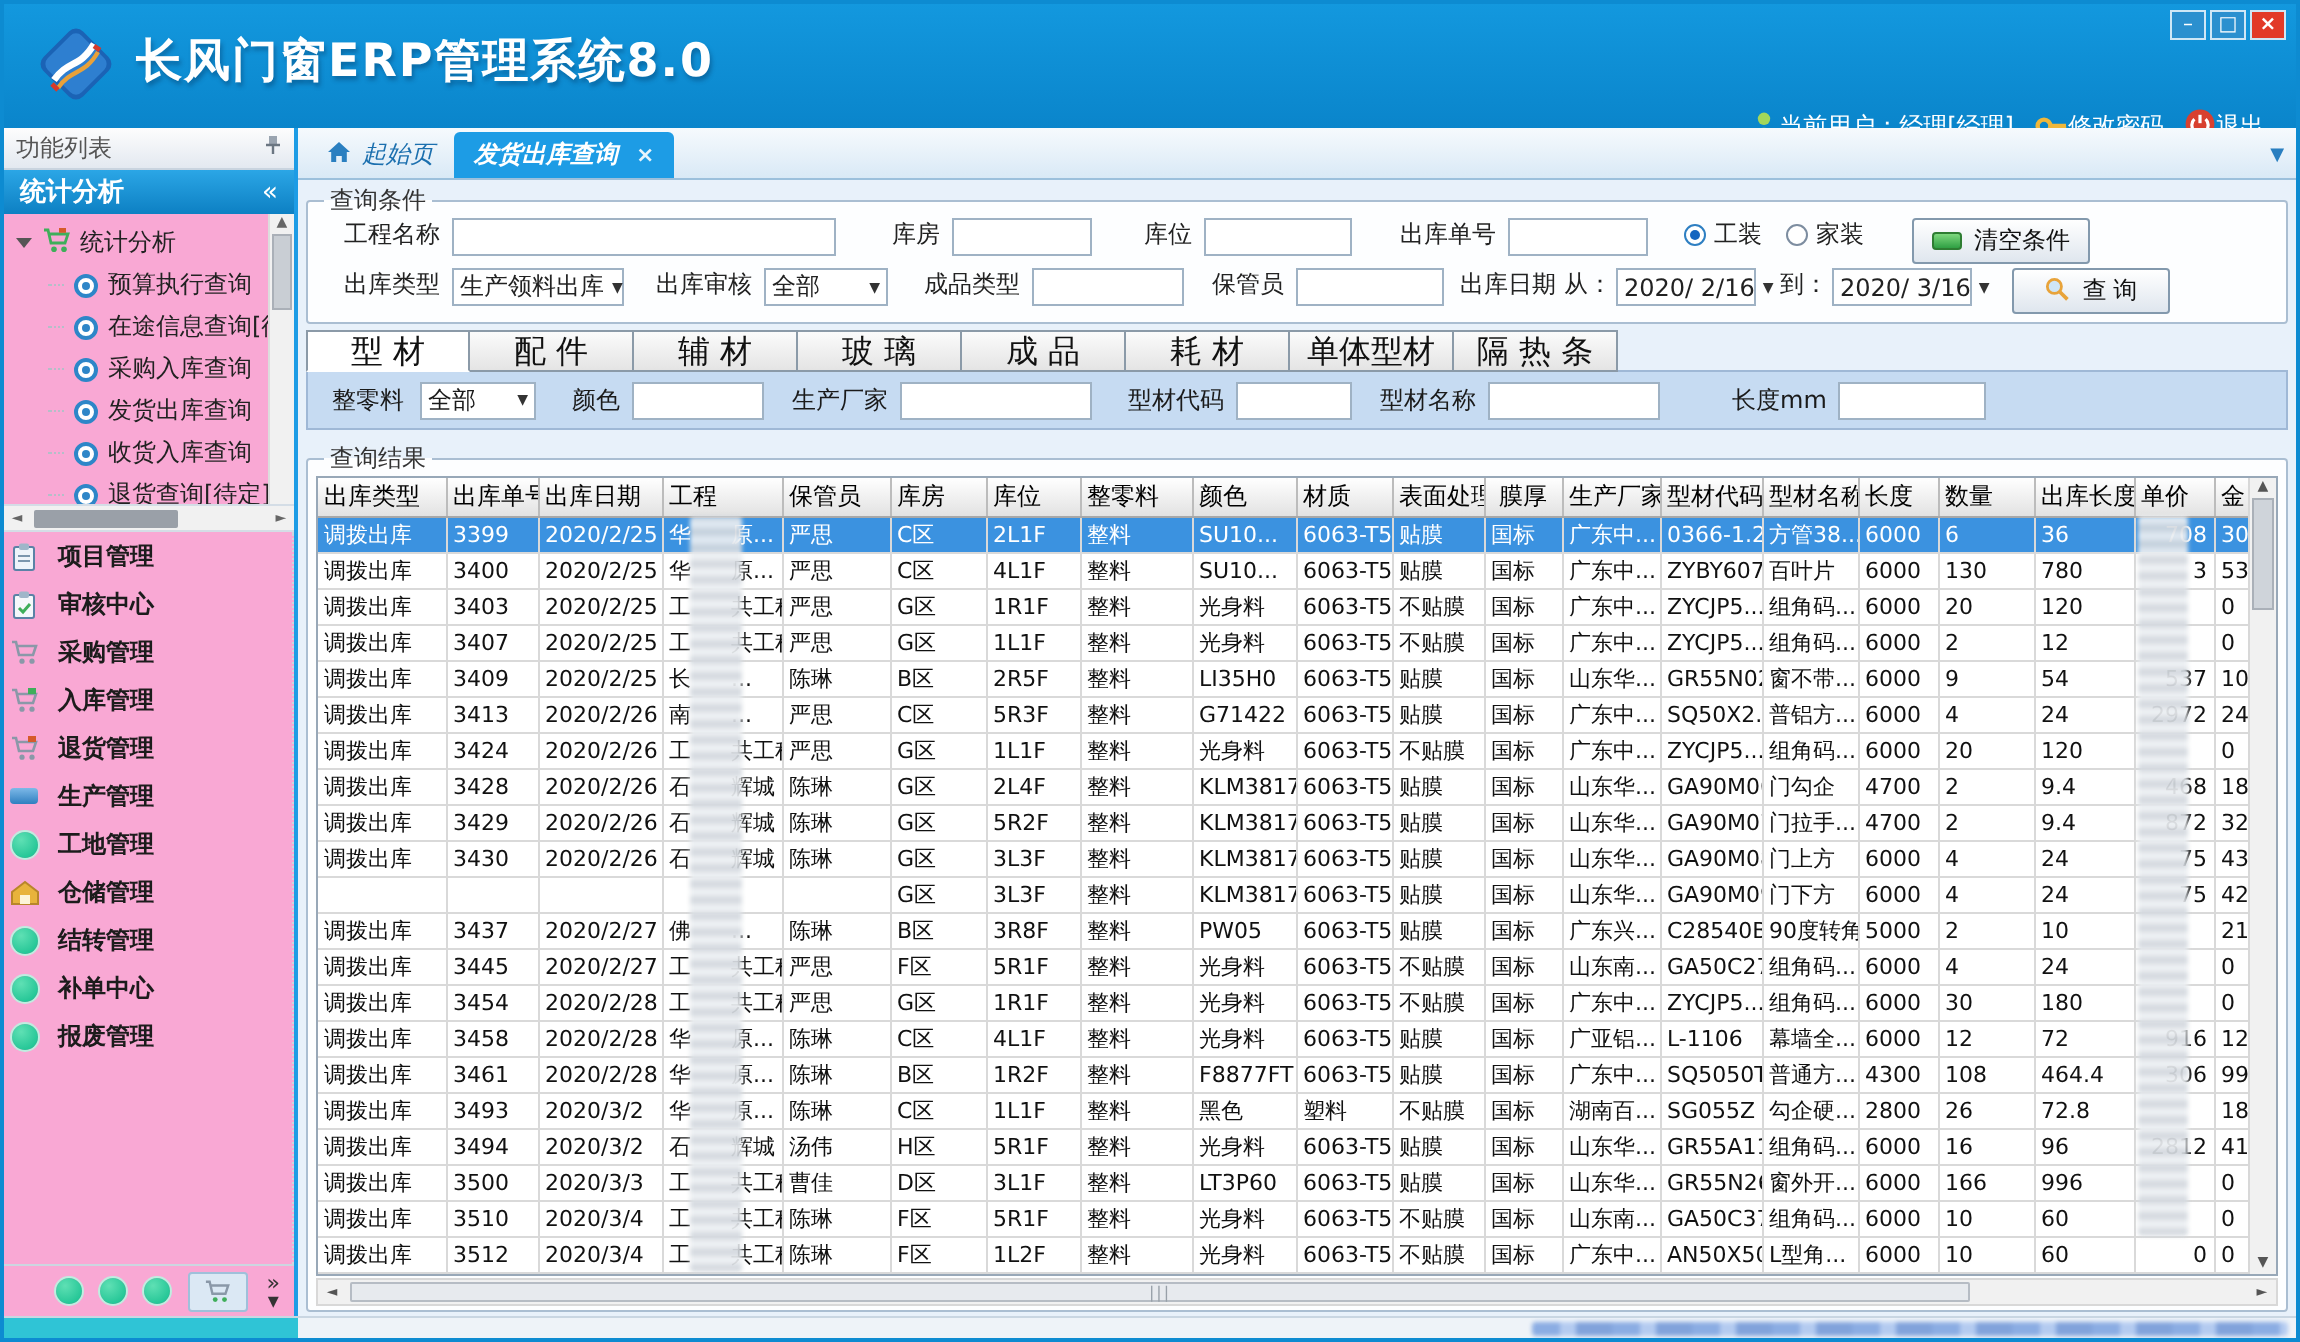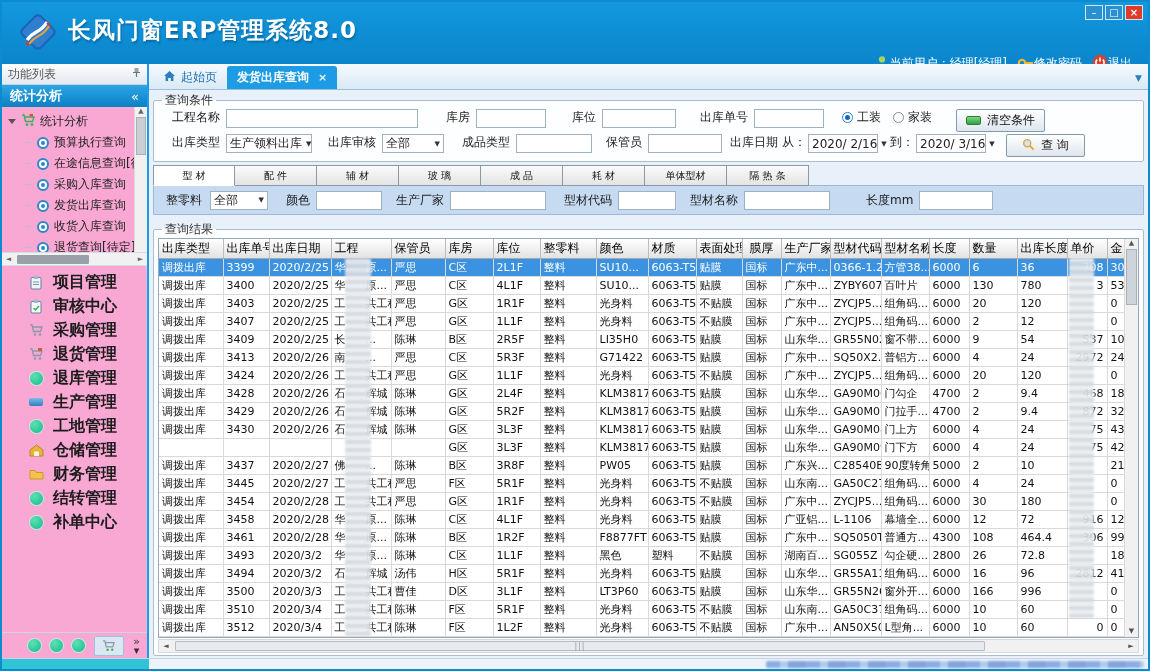--- a/index.html
+++ b/index.html
@@ -50,22 +50,22 @@
   .tree-vscroll { position:absolute; right:0; top:0; bottom:0; width:13px; background:#f1f1f1;
                   border-left:1px solid #dcdcdc; font-size:7px; color:#666; text-align:center; }
   .tree-vscroll .thumb { margin:2px 1px; height:38px; background:#c9ced4; border:1px solid #aab0b8; }
   .tree-hscroll { height:13px; background:#f1f1f1; border-bottom:1px solid #d4dde6;
                   display:flex; align-items:center; font-size:7px; color:#666; }
   .tree-hscroll .arrow { width:13px; text-align:center; }
   .tree-hscroll .thumb { height:9px; width:72px; background:#9aa0a8; border-radius:1px; margin-left:2px; }
 
   .module-list { flex:1; padding-top:4px; overflow:hidden;
                  border-right:1px dotted #cfd6de; }
-  .module-item { height:24px; display:flex; align-items:center; gap:9px;
-                 padding-left:26px; font-size:16px; font-weight:bold; color:#1c1c1c; }
+  .module-item { height:24px; display:flex; gap:9px;
+                 padding-left:2px; font-size:12px; font-weight:bold; color:#1c1c1c; }
   .mico { width:16px; height:16px; display:inline-flex; align-items:center; justify-content:center; }
   .ic-circle { width:13px; height:13px; border-radius:50%;
                background:radial-gradient(circle at 35% 30%, #5fe0b4, #10bd8c);
                box-shadow:0 0 0 1px #bfeee0; display:inline-block; }
   .ic-machine { width:14px; height:8px; border-radius:2px;
                 background:linear-gradient(#7db9e8,#2f7fc0); display:inline-block; }
   .ic-clear { width:15px; height:9px; border-radius:2px; border:1px solid #2e7d32;
               background:linear-gradient(#7ed87e,#2fa043); display:inline-block; }
 
   .side-footer { height:26px; border-top:1px solid #ccd6e0; display:flex; align-items:center;
@@ -73,21 +73,21 @@
   .footer-btn { width:30px; height:20px; background:#dbe8f4; border:1px solid #9fc0da;
                 border-radius:2px; display:flex; align-items:center; justify-content:center; }
   .footer-chevron { font-size:11px; color:#333; line-height:9px; text-align:center; }
 
   
   .main { position:absolute; left:147px; top:62px; right:0; bottom:11px; background:#e8f1fa; }
   .doc-tabs { height:26px; background:linear-gradient(#f6fafd,#d9e9f6);
               border-bottom:1px solid #9cc0dc; display:flex; align-items:flex-end;
               padding-left:4px; position:relative; }
   .doc-tab { height:23px; display:flex; align-items:center; gap:5px; padding:0 10px;
-             font-size:12px; color:#1b6fae; border-radius:3px 3px 0 0; }
+             font-size:12px; color:#1b6fae; border-radius:3px 3px 0 0;font-style:italic; }
   .doc-tab.active { background:#1d9ce5; color:#fff; font-weight:bold; }
   .doc-tab .tclose { font-size:11px; margin-left:4px; opacity:.9; }
   .tabbar-chevron { position:absolute; right:6px; top:9px; font-size:9px; color:#2a7fc0; }
 
   fieldset { border:1px solid #aabed2; margin:2px 4px 0 4px; padding:0 4px 2px 4px;
              background:#fdfeff; border-radius:2px; }
   legend { font-size:12px; color:#333; padding:0 3px; margin-left:4px; }
 
   .q-row { display:flex; height:25px; font-size:12px; color:#222; white-space:nowrap; }
   .q-label { flex:0 0 auto; }
@@ -100,21 +100,21 @@
   .radio { width:11px; height:11px; border-radius:50%; border:1px solid #7d8da0;
            background:#fff; display:inline-block; position:relative; margin-right:4px; vertical-align:-2px; }
   .radio.on { border-color:#2e7fc2; }
   .radio.on::after { content:""; position:absolute; left:2px; top:2px; width:5px; height:5px;
                      border-radius:50%; background:#1565c0; }
   .tool-btn { display:inline-flex; align-items:center; gap:6px; height:23px; padding:0 9px;
               border:1px solid #8399ad; border-radius:2px; font-size:12px; color:#111;
               background:linear-gradient(#ffffff,#dfe6ee); }
 
   .mat-tabs { display:flex; height:21px; margin:3px 4px 0 4px; }
-  .mat-tab { width:82px; text-align:center; font-size:10px; color:#111; line-height:19px;
+  .mat-tab { width:82px; text-align:center; font-size:16px; color:#111; line-height:19px;
              border:1px solid #8b9aa8; border-left-width:0; background:linear-gradient(#fbfbfb,#e4e4e4); }
   .mat-tab:first-child { border-left-width:1px; }
   .mat-tab.active { background:#fff; border-bottom-color:#fff; position:relative; z-index:2; }
   .mat-filter { margin:0 4px; height:30px; background:#c6dbf2; border:1px solid #9fb8d6;
                 margin-top:-1px; display:flex; align-items:center; font-size:12px; color:#1a1a1a;
                 white-space:nowrap; }
 
   .results-fs { position:relative; margin-top:6px; }
   .table-zone { position:relative; height:400px; border:1px solid #98a8b8; background:#fff; overflow:hidden; }
   .table-clip { position:absolute; left:0; top:0; right:14px; bottom:0; overflow:hidden; }
@@ -303,30 +303,35 @@
             </svg>
           </span>
           <span class="lbl">采购管理</span>
         </div>
         <div class="module-item">
           <span class="mico">
             <svg width="15" height="14" viewBox="0 0 15 14">
               <path d="M1 2 h2 l1.5 6.5 h7 L13 4 H4" fill="none" stroke="#8a98a8" stroke-width="1.3"></path>
               <circle cx="6" cy="11.6" r="1.3" fill="#8a98a8"></circle>
               <circle cx="11" cy="11.6" r="1.3" fill="#8a98a8"></circle>
+              <rect x="9" y="1" width="4" height="3" fill="#3fae5a"></rect>
+            </svg>
+          </span>
+          <span class="lbl">入库管理</span>
+        </div>
+        <div class="module-item">
+          <span class="mico">
+            <svg width="15" height="14" viewBox="0 0 15 14">
+              <path d="M1 2 h2 l1.5 6.5 h7 L13 4 H4" fill="none" stroke="#8a98a8" stroke-width="1.3"></path>
+              <circle cx="6" cy="11.6" r="1.3" fill="#8a98a8"></circle>
+              <circle cx="11" cy="11.6" r="1.3" fill="#8a98a8"></circle>
               <rect x="9" y="1" width="4" height="3" fill="#d65a2a"></rect>
             </svg>
           </span>
           <span class="lbl">退货管理</span>
-        </div>
-        <div class="module-item">
-          <span class="mico">
-            <span class="ic-circle"></span>
-          </span>
-          <span class="lbl">退库管理</span>
         </div>
         <div class="module-item">
           <span class="mico">
             <span class="ic-machine"></span>
           </span>
           <span class="lbl">生产管理</span>
         </div>
         <div class="module-item">
           <span class="mico">
             <span class="ic-circle"></span>
@@ -337,37 +342,35 @@
           <span class="mico">
             <svg width="15" height="13" viewBox="0 0 15 13">
               <path d="M1 6 L7.5 1 L14 6 V12 H1 Z" fill="#e8b33c" stroke="#b8862a"></path>
               <rect x="5" y="7.5" width="5" height="4.5" fill="#fdf4d8"></rect>
             </svg>
           </span>
           <span class="lbl">仓储管理</span>
         </div>
         <div class="module-item">
           <span class="mico">
-            <svg width="15" height="12" viewBox="0 0 15 12">
-              <path d="M1 2.5 h5 l1.5 2 H14 V11 H1 Z" fill="#f4c24a" stroke="#c99a2e"></path>
-            </svg>
-          </span>
-          <span class="lbl">财务管理</span>
+            <span class="ic-circle"></span>
+          </span>
+          <span class="lbl">结转管理</span>
         </div>
         <div class="module-item">
           <span class="mico">
             <span class="ic-circle"></span>
           </span>
-          <span class="lbl">结转管理</span>
+          <span class="lbl">补单中心</span>
         </div>
         <div class="module-item">
           <span class="mico">
             <span class="ic-circle"></span>
           </span>
-          <span class="lbl">补单中心</span>
+          <span class="lbl">报废管理</span>
         </div>
       </div>
     <div class="side-footer">
       <span class="ic-circle"></span>
       <span class="ic-circle"></span>
       <span class="ic-circle"></span>
       <span class="footer-btn">
         <svg width="14" height="13" viewBox="0 0 15 14">
             <path d="M1 2 h2 l1.5 6.5 h7 L13 4 H4" fill="none" stroke="#8a98a8" stroke-width="1.3"></path>
             <circle cx="6" cy="11.6" r="1.3" fill="#3fae5a"></circle>

